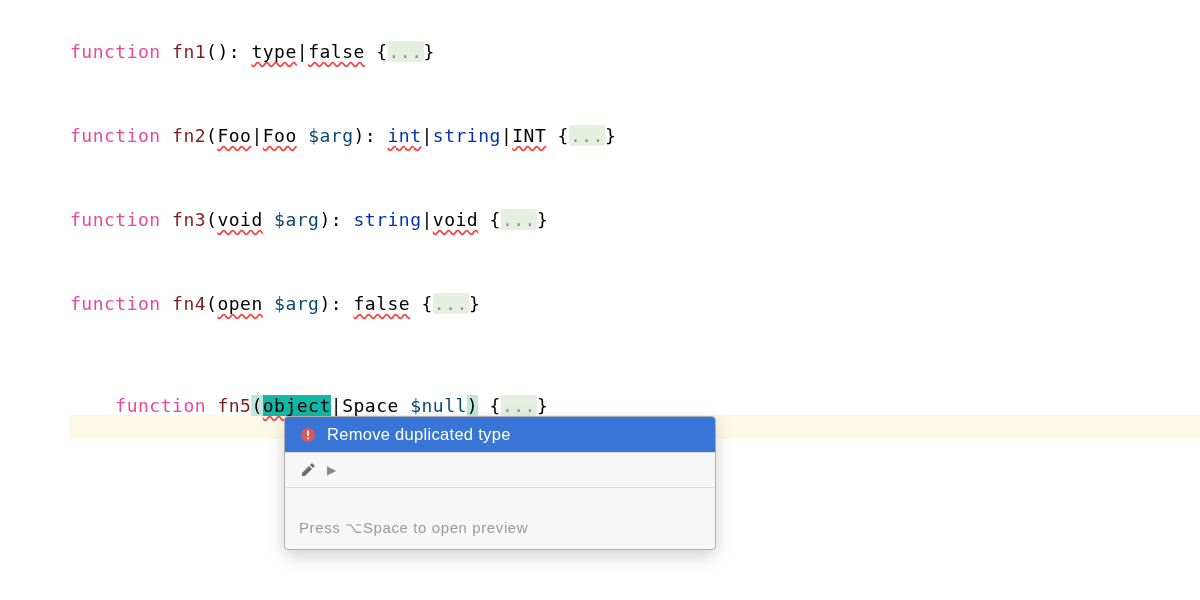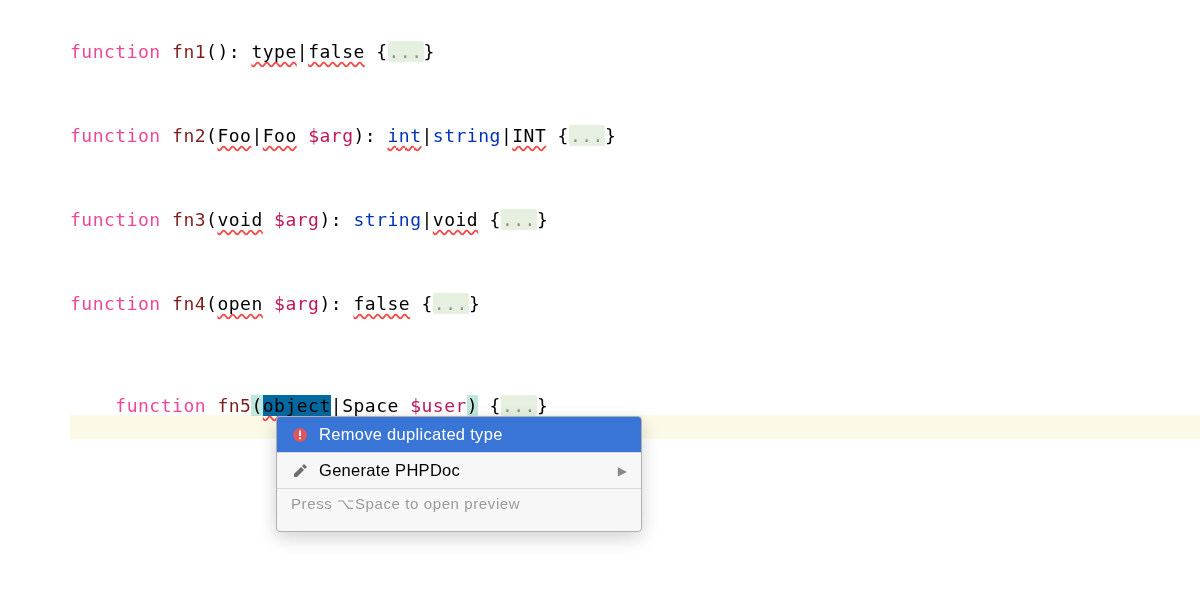--- a/index.html
+++ b/index.html
@@ -22,38 +22,38 @@
     height: 24px;
     position: relative;
     letter-spacing: 0.5px;
   }
   .spacer { height: 60px; }
   .kw       { color: #ec4899; }
   .fname    { color: #7f1d1d; }
   .punct    { color: #000000; }
   .type     { color: #000000; }
   .prim     { color: #0033B3; }
-  .var      { color: #be185d; }
+  .var      { color: #0c4a6e; }
   .fold     { background: #E6F0E0; color: #909090; padding: 0 1px; border-radius: 2px; }
   .err      { text-decoration: underline wavy #F44747; text-decoration-skip-ink: none; text-underline-offset: 3px; }
   .line-hl  {
     position: absolute;
     left: 0; right: 0;
     height: 24px;
     background: #FCFAE7;
     z-index: -1;
   }
-  .sel-bg   { background: #0369a1; }
+  .sel-bg   { background: #14b8a6; }
   .caret-bg { background: #BFE7DD; }
 
   .popup {
     position: absolute;
-    left: 276px;
+    left: 284px;
     top: 416px;
-    width: 366px;
+    width: 432px;
     border: 1px solid #B0B0B0;
     border-radius: 4px;
     background: #F7F7F7;
     box-shadow: 0 6px 18px rgba(0,0,0,0.18);
     font-family: -apple-system, BlinkMacSystemFont, "Segoe UI", sans-serif;
     font-size: 16.5px;
     overflow: hidden;
   }
   .popup-row {
     display: flex;
@@ -64,24 +64,25 @@
   }
   .popup-row.sel {
     background: #3875D6;
     color: #ffffff;
   }
   .popup-sep { border-top: 1px solid #DADADA; }
   .popup-icon { width: 18px; height: 18px; display: flex; align-items: center; justify-content: center; flex-shrink: 0; }
   .popup-label { flex: 1; letter-spacing: 0.3px; }
   .popup-arrow { color: #888; font-size: 12px; }
   .popup-hint {
-    padding: 6px 14px 18px;
+    padding: 6px 14px 12px;
     color: #9B9B9B;
     font-size: 15px;
     letter-spacing: 0.6px;
+    margin-top: 25px;
   }
 </style>
 </head>
 <body>
 
 <div class="editor">
 
   <div class="line"><span class="kw">function</span> <span class="fname">fn1</span><span class="punct">(): </span><span class="type err">type</span><span class="punct">|</span><span class="type err">false</span> <span class="punct">{</span><span class="fold">...</span><span class="punct">}</span></div>
 
   <div class="spacer"></div>
@@ -92,21 +93,21 @@
 
   <div class="line"><span class="kw">function</span> <span class="fname">fn3</span><span class="punct">(</span><span class="type err">void</span> <span class="var">$arg</span><span class="punct">): </span><span class="prim">string</span><span class="punct">|</span><span class="type err">void</span> <span class="punct">{</span><span class="fold">...</span><span class="punct">}</span></div>
 
   <div class="spacer"></div>
 
   <div class="line"><span class="kw">function</span> <span class="fname">fn4</span><span class="punct">(</span><span class="type err">open</span> <span class="var">$arg</span><span class="punct">): </span><span class="type err">false</span> <span class="punct">{</span><span class="fold">...</span><span class="punct">}</span></div>
 
   <div class="spacer"></div>
 
   <div class="line">
-    <div class="line-hl"></div><span class="kw">function</span> <span class="fname">fn5</span><span class="caret-bg punct">(</span><span class="sel-bg type err">object</span><span class="punct">|</span><span class="type err">Space</span> <span class="var">$user</span><span class="caret-bg punct">)</span> <span class="punct">{</span><span class="fold">...</span><span class="punct">}</span></div>
+    <div class="line-hl"></div><span class="kw">function</span> <span class="fname">fn5</span><span class="caret-bg punct">(</span><span class="sel-bg type err">object</span><span class="punct">|</span><span class="type err">Space</span> <span class="var">$null</span><span class="caret-bg punct">)</span> <span class="punct">{</span><span class="fold">...</span><span class="punct">}</span></div>
 
 </div>
 
 <div class="popup">
   <div class="popup-row sel">
     <span class="popup-icon">
       <svg viewBox="0 0 16 16" width="16" height="16">
           <circle cx="8" cy="8" r="7" fill="#DB5860"></circle>
           <rect x="7.1" y="3.6" width="1.8" height="5.4" fill="#fff"></rect>
           <rect x="7.1" y="10.4" width="1.8" height="1.8" fill="#fff"></rect>
@@ -115,18 +116,17 @@
     <span class="popup-label">Remove duplicated type</span>
   </div>
   <div class="popup-sep"></div>
   <div class="popup-row">
     <span class="popup-icon">
       <svg viewBox="0 0 16 16" width="16" height="16">
           <path d="M2 11 L9 4 L12 7 L5 14 L2 14 Z" fill="#6E6E6E"></path>
           <path d="M10 3 L12 1 L15 4 L13 6 Z" fill="#6E6E6E"></path>
         </svg>
     </span>
-    <span class="popup-label">Generate PHPDoc</span>
     <span class="popup-arrow">▶</span>
   </div>
   <div class="popup-sep"></div>
   <div class="popup-hint">Press ⌥Space to open preview</div>
 </div>
 
 </body></html>

